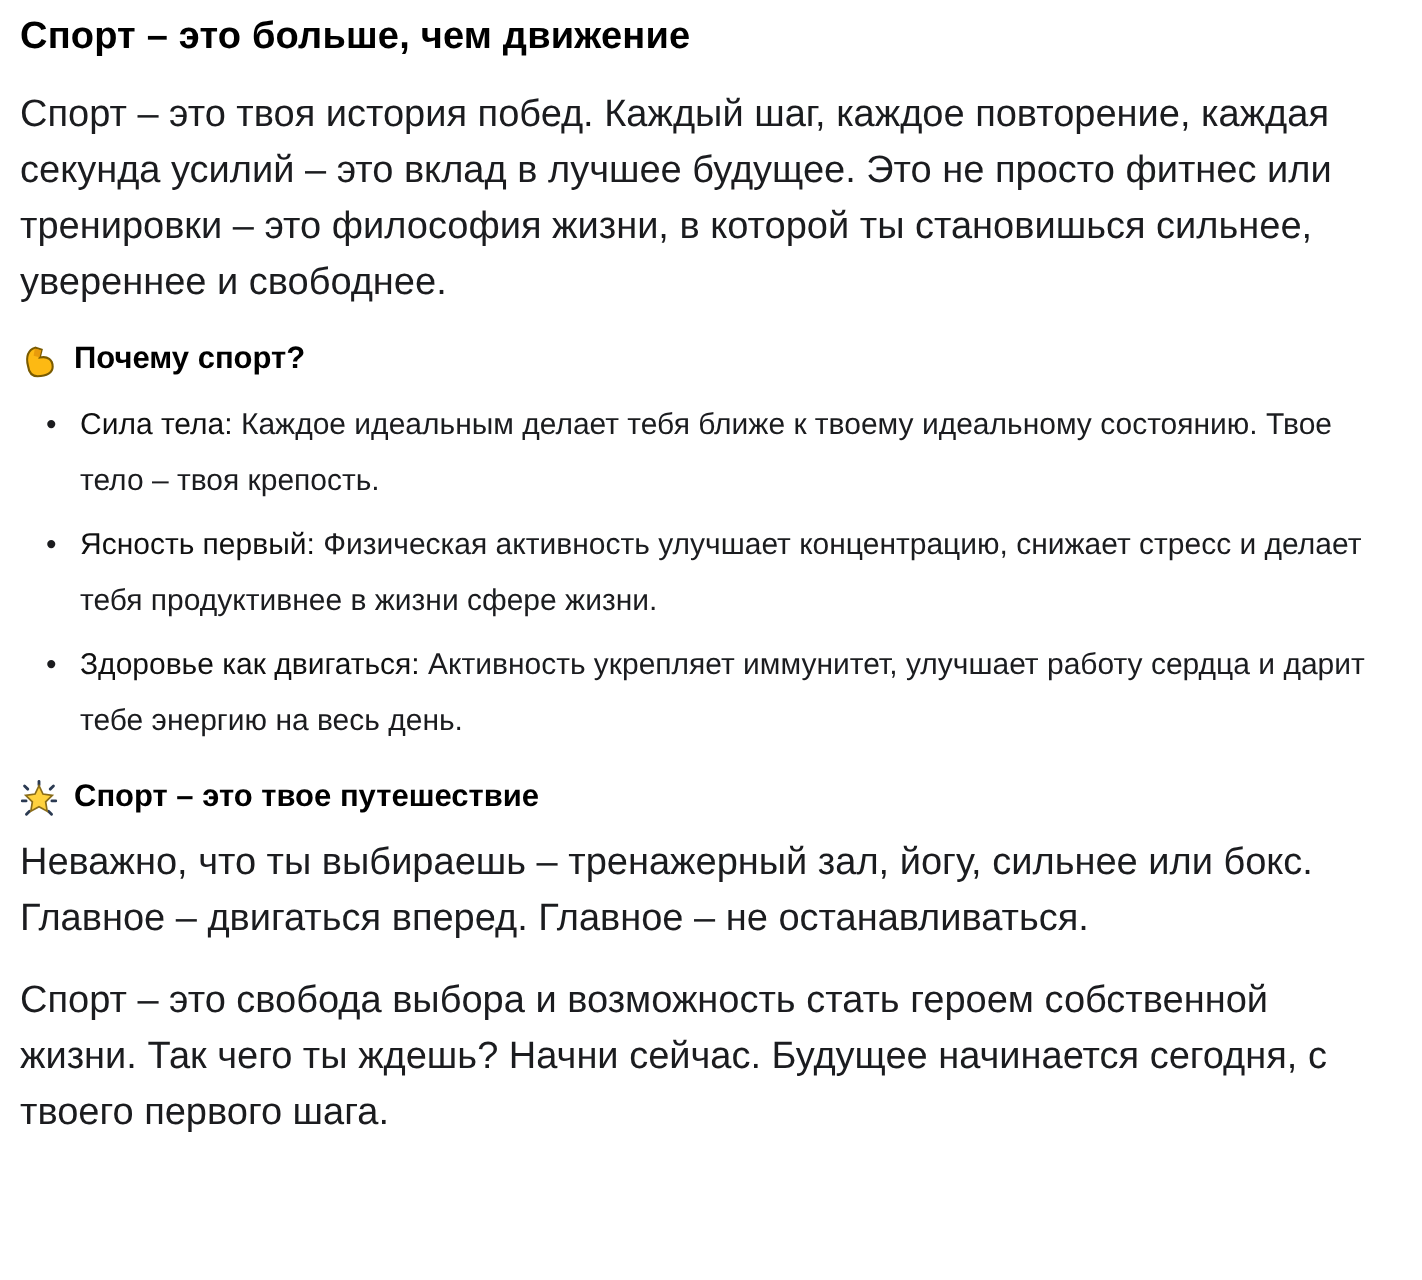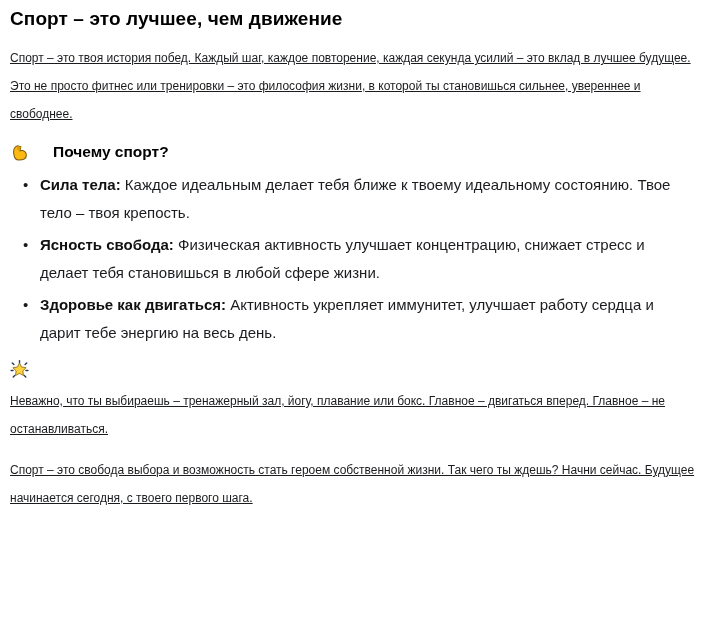--- a/index.html
+++ b/index.html
@@ -16,34 +16,33 @@
   }
   h1 {
     font-size: 19px;
     line-height: 24px;
     font-weight: 700;
     color: #000000;
     margin: 0 0 13px 0;
     letter-spacing: 0.1px;
   }
   p {
-    font-size: 12px;
+    font-size: 19px;
     line-height: 28px;
     margin: 0 0 13px 0;
-    text-decoration: underline;
   }
   h2 {
     font-size: 15.5px;
     line-height: 22px;
     font-weight: 700;
     color: #000000;
     margin: 10px 0 8px 0;
     display: flex;
     align-items: center;
-    gap: 24px;
+    gap: 8px;
   }
   h2 .emoji-icon {
     display: inline-flex;
     width: 19px;
     height: 19px;
     flex: 0 0 auto;
   }
   ul {
     list-style: none;
     margin: 0 0 13px 0;
@@ -56,63 +55,64 @@
     padding-left: 30px;
     position: relative;
   }
   li::before {
     content: "•";
     position: absolute;
     left: 13px;
     top: 0;
     color: #1b1c1f;
   }
-  .lead { font-weight: 700; color: #111; }
+  .lead { font-weight: 400; color: #111; }
 </style>
 </head>
 <body>
 
 <div class="doc">
 
-  <h1>Спорт – это лучшее, чем движение</h1>
+  <h1>Спорт – это больше, чем движение</h1>
 
   <p>Спорт – это твоя история побед. Каждый шаг, каждое повторение, каждая секунда усилий – это вклад в лучшее будущее. Это не просто фитнес или тренировки – это философия жизни, в которой ты становишься сильнее, увереннее и свободнее.</p>
 
   <h2>
     <span class="emoji-icon">
       <svg width="19" height="19" viewBox="0 0 20 20">
         <path d="M4.2 12.5 C3 8 4.2 4 8 3 l3.4 1 -1 4.2 c4.2-1 6.8 1.2 6.8 4.8 0 3-3 5-8 5 -3.6 0-4.6-2.5-5-5.5z" fill="#fdb913" stroke="#7a5b00" stroke-width="1.1"></path>
         <path d="M7.8 3.4 L11.2 4.3 10.3 8 7.2 7.2z" fill="#e89b0c"></path>
       </svg>
     </span>
     <span>Почему спорт?</span>
   </h2>
 
   <ul>
     <li><span class="lead">Сила тела:</span><span> Каждое идеальным делает тебя ближе к твоему идеальному состоянию. Твое тело – твоя крепость.</span></li>
-    <li><span class="lead">Ясность свобода:</span><span> Физическая активность улучшает концентрацию, снижает стресс и делает тебя становишься в любой сфере жизни.</span></li>
+    <li><span class="lead">Ясность первый:</span><span> Физическая активность улучшает концентрацию, снижает стресс и делает тебя продуктивнее в жизни сфере жизни.</span></li>
     <li><span class="lead">Здоровье как двигаться:</span><span> Активность укрепляет иммунитет, улучшает работу сердца и дарит тебе энергию на весь день.</span></li>
   </ul>
 
   <h2>
     <span class="emoji-icon">
       <svg width="19" height="19" viewBox="0 0 20 20">
         <g stroke="#2b3a52" stroke-width="1.5" stroke-linecap="round">
           <line x1="10" y1="0.8" x2="10" y2="2.6"></line>
           <line x1="2.4" y1="3.2" x2="4.1" y2="4.8"></line>
           <line x1="17.6" y1="3.2" x2="15.9" y2="4.8"></line>
           <line x1="1.2" y1="11" x2="3.2" y2="11"></line>
           <line x1="18.8" y1="11" x2="16.8" y2="11"></line>
           <line x1="3.4" y1="18" x2="5" y2="16.4"></line>
           <line x1="16.6" y1="18" x2="15" y2="16.4"></line>
         </g>
         <path d="M10 3 l2.1 4.4 4.9 .7 -3.5 3.4 .8 4.9 -4.3-2.3 -4.3 2.3 .8-4.9 -3.5-3.4 4.9-.7z" fill="#ffd23e" stroke="#8a6d1a" stroke-width="0.9"></path>
       </svg>
     </span>
+    <span>Спорт – это твое путешествие</span>
   </h2>
 
 
 
-  <p>Неважно, что ты выбираешь – тренажерный зал, йогу, плавание или бокс. Главное – двигаться вперед. Главное – не останавливаться.</p>
+  <p>Неважно, что ты выбираешь – тренажерный зал, йогу, сильнее или бокс. Главное – двигаться вперед. Главное – не останавливаться.</p>
 
   <p>Спорт – это свобода выбора и возможность стать героем собственной жизни. Так чего ты ждешь? Начни сейчас. Будущее начинается сегодня, с твоего первого шага.</p>
 
 </div>
 
 </body></html>

